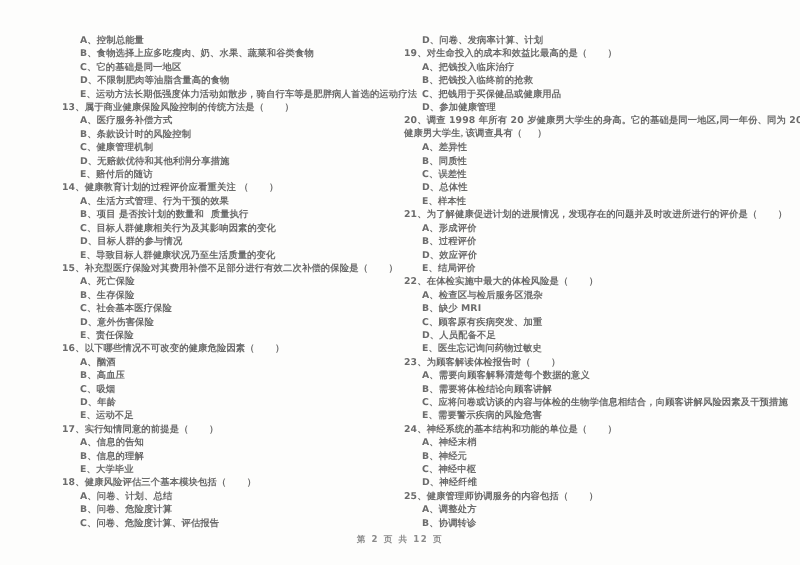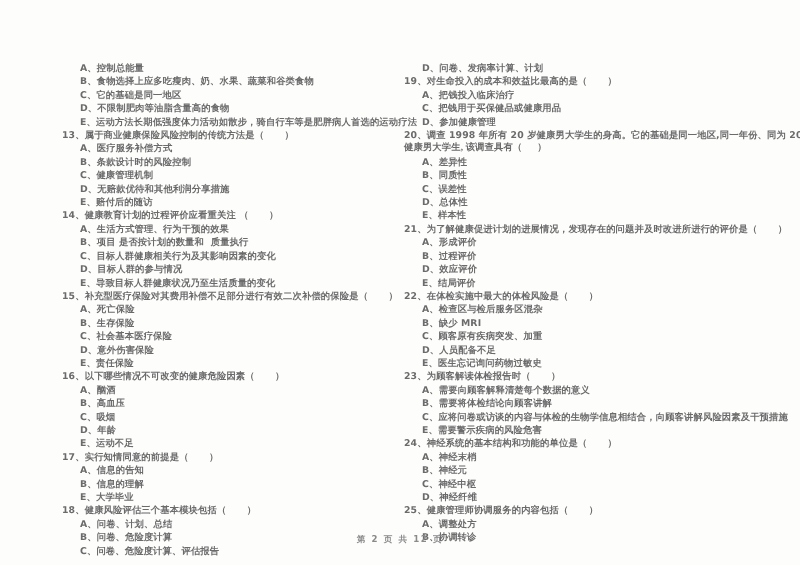--- a/index.html
+++ b/index.html
@@ -26,21 +26,20 @@
   }
 
   .columns {
     position: absolute;
     left: 0;
     top: 34px;
     width: 800px;
     display: flex;
     flex-direction: row;
     align-items: flex-start;
-    margin-top: 28px;
   }
 
   .col {
     position: relative;
   }
   .col-left {
     width: 340px;
     margin-left: 58px;
   }
   .col-right {
@@ -138,20 +137,21 @@
         <div class="line q-line">18、健康风险评估三个基本模块包括（      ）</div>
         <div class="line opt-line">A、问卷、计划、总结</div>
         <div class="line opt-line">B、问卷、危险度计算</div>
         <div class="line opt-line">C、问卷、危险度计算、评估报告</div>
       </div>
 
     <div class="col col-right" id="right-col">
         <div class="line opt-line">D、问卷、发病率计算、计划</div>
         <div class="line q-line">19、对生命投入的成本和效益比最高的是（      ）</div>
         <div class="line opt-line">A、把钱投入临床治疗</div>
+        <div class="line opt-line">B、把钱投入临终前的抢救</div>
         <div class="line opt-line">C、把钱用于买保健品或健康用品</div>
         <div class="line opt-line">D、参加健康管理</div>
         <div class="line q-line">20、调查 1998 年所有 20 岁健康男大学生的身高。它的基础是同一地区,同一年份、同为 20 岁</div>
         <div class="line q-cont">健康男大学生, 该调查具有（      ）</div>
         <div class="line opt-line">A、差异性</div>
         <div class="line opt-line">B、同质性</div>
         <div class="line opt-line">C、误差性</div>
         <div class="line opt-line">D、总体性</div>
         <div class="line opt-line">E、样本性</div>
         <div class="line q-line">21、为了解健康促进计划的进展情况，发现存在的问题并及时改进所进行的评价是（      ）</div>

